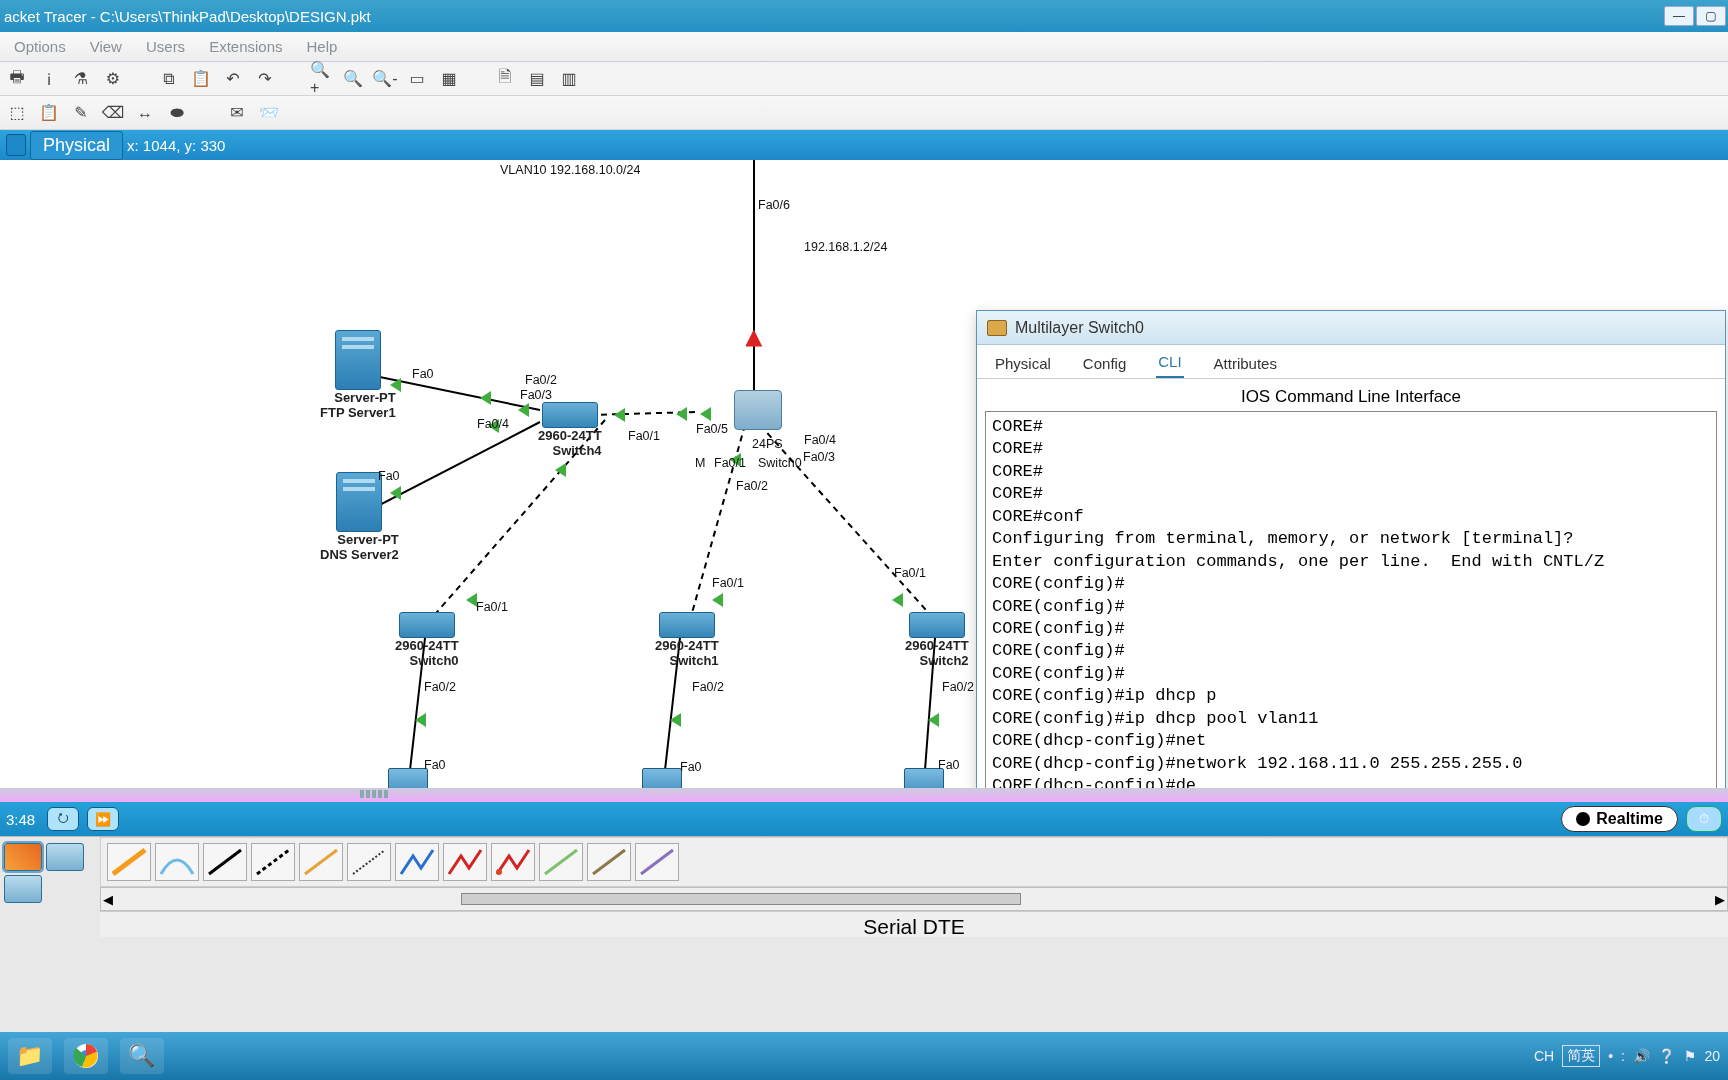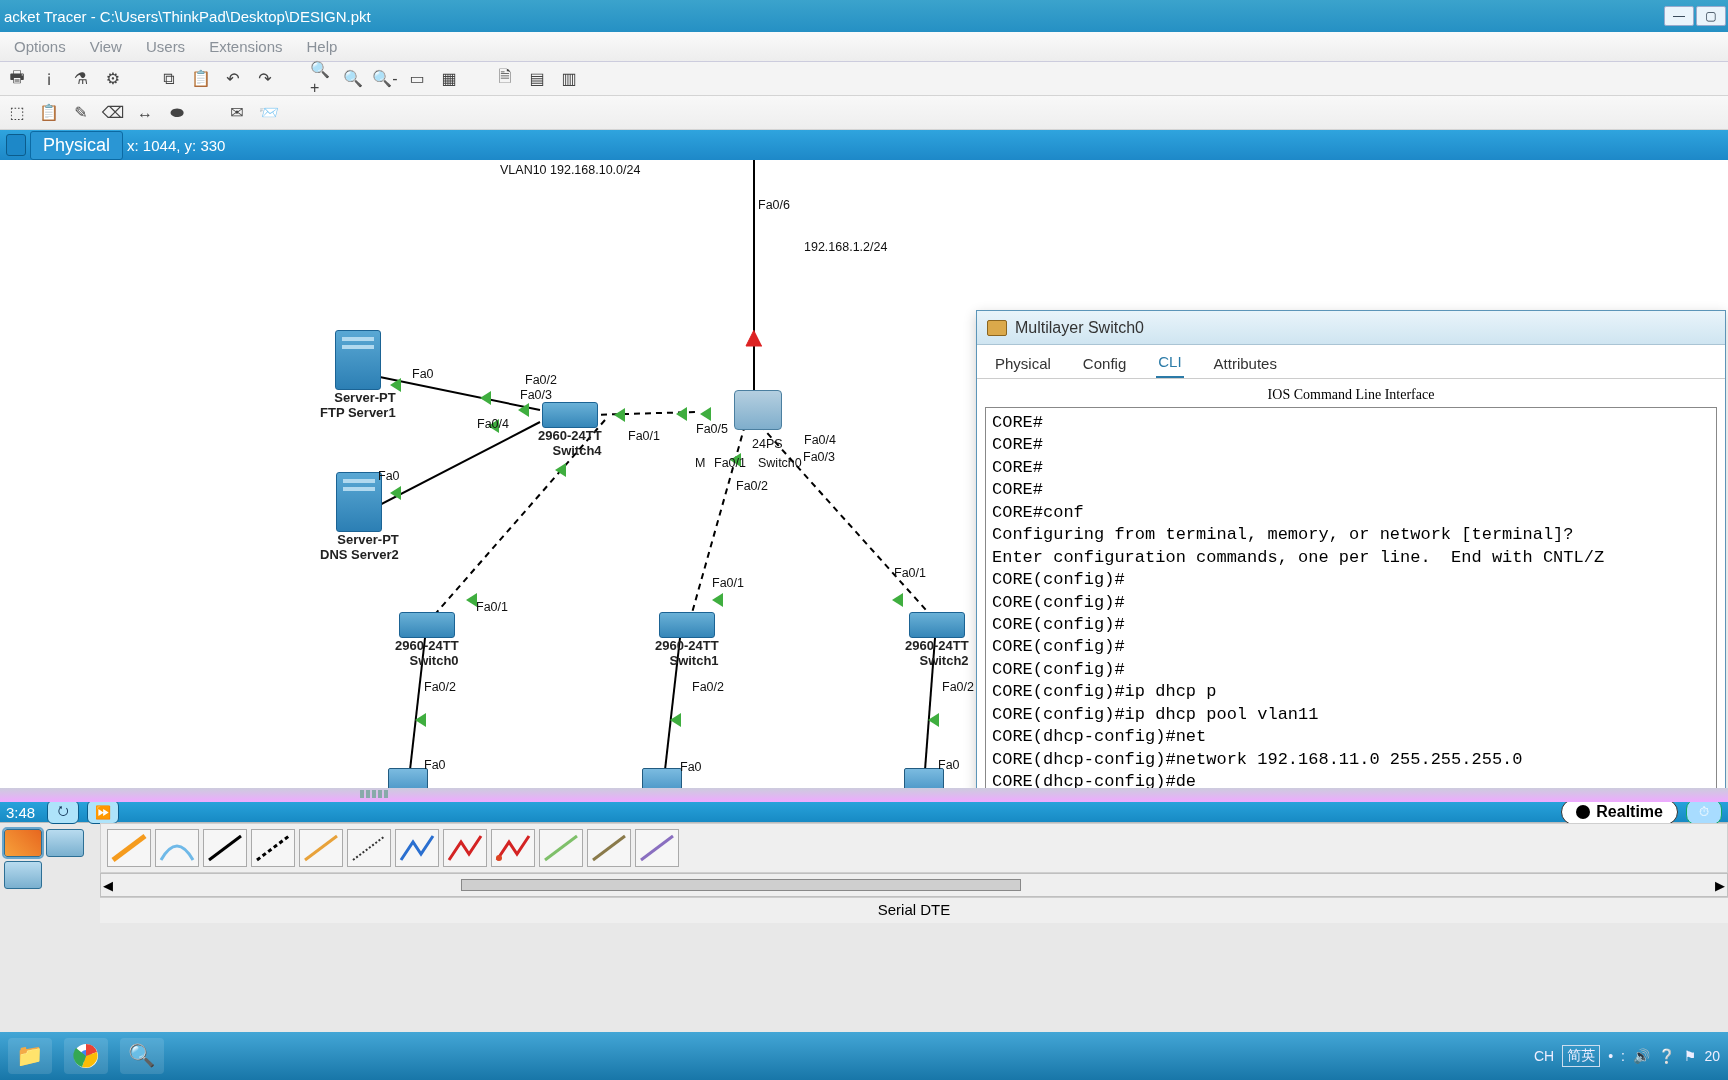--- a/index.html
+++ b/index.html
@@ -85,21 +85,21 @@
 .lbl { white-space: nowrap; }
 .iface-lbl{ position:absolute; font-size:12.5px; color:#111; white-space:nowrap;}
 
 svg.topo { position:absolute; top:0; left:0; width:100%; height:100%; pointer-events:none;}
 
 .hsplit { height: 14px; background: linear-gradient(180deg,#ccd,#eaf); position:relative;}
 .hsplit .grip { position:absolute; left:360px; top:2px; width:80px; height:8px; display:flex; gap:2px;}
 .hsplit .grip span{ width:4px; background:#8aa;}
 
 .sim-bar{
-  height: 20px;
+  height: 34px;
   background: linear-gradient(180deg,#28a2db 0%, #178ac4 100%);
   display:flex; align-items:center; color:#fff; padding:0 6px; gap:8px;
 }
 .sim-time { font-size:15px; margin-right:4px;}
 .sim-btn{ width:32px; height:24px; border-radius:6px; background:#aee3fa; border:1px solid #0b5c8c; display:inline-flex; align-items:center; justify-content:center; color:#135;}
 .sim-spacer { flex:1;}
 .realtime-pill{
   background:#fff; color:#000; border:1px solid #333; border-radius:14px;
   padding:3px 14px; font-weight:700; font-size:16px; display:flex; align-items:center; gap:6px;
 }
@@ -108,21 +108,21 @@
 .bottom-area{ height: 142px; background: #e8e8e8; display:flex; border-top:1px solid #bbb;}
 .palette { width: 100px; padding:6px 4px; display:flex; flex-wrap:wrap; gap:4px; align-content:flex-start;}
 .pal-dev{ width:38px; height:28px; background:linear-gradient(180deg,#b8dbef,#7ab0cf); border:1px solid #2d6f95; border-radius:3px;}
 .pal-dev.sel{ outline:2px solid #69a6cc;}
 .cable-row{ flex:1; display:flex; flex-direction:column;}
 .cables{ height:50px; display:flex; align-items:center; gap:4px; padding:4px 6px; background:#efefef; border:1px solid #cfcfcf;}
 .cable{ width:44px; height:38px; border:1px solid #aaa; background:#f6f6f6; display:flex; align-items:center; justify-content:center;}
 .cable svg{ width:40px; height:32px;}
 .scroll-strip{ height:24px; background:#efefef; border:1px solid #bfbfbf; display:flex; align-items:center;}
 .scroll-handle{ width:560px; height:12px; background:#cfcfcf; border:1px solid #888; margin:auto;}
-.status-strip{ height:26px; text-align:center; font-size:15px; padding-top:3px; background:#efefef; border-top:1px solid #ccc;}
+.status-strip{ height:26px; text-align:center; font-size:21px; padding-top:3px; background:#efefef; border-top:1px solid #ccc;}
 
 
 .cli-window{
   position:absolute;
   left: 976px; top: 150px;
   width: 750px; height: 640px;
   background: #fff;
   border: 1px solid #5c95b8;
   box-shadow: 0 4px 12px rgba(0,0,0,0.2);
   display:flex; flex-direction:column;
@@ -131,21 +131,21 @@
   height: 34px;
   background: linear-gradient(180deg,#e9f4fa,#cfe5f1);
   border-bottom:1px solid #aac4d4;
   display:flex; align-items:center; padding:0 10px; gap:8px;
   font-size:16px; color:#333;
 }
 .cli-title .swicon{ width:20px; height:16px; background:#dba94b; border:1px solid #8b6520; border-radius:2px;}
 .cli-tabs{ height:34px; display:flex; align-items:flex-end; padding:0 16px; gap:28px; border-bottom:1px solid #ccc;}
 .cli-tabs span{ padding:6px 2px; font-size:15px; color:#333;}
 .cli-tabs span.active{ color:#2a7aa7; border-bottom:2px solid #2a7aa7;}
-.cli-head{ text-align:center; font-size:14px; padding:8px 0 4px;font-family:Liberation Serif, serif;}
+.cli-head{ text-align:center; font-size:17px; padding:8px 0 4px;}
 .cli-body{
   flex:1; margin:0 8px 8px 8px; border:1px solid #888; background:#fff;
   font-family: "Courier New", monospace; font-size:17px; line-height:1.32;
   padding:4px 6px; overflow:hidden; white-space:pre; color:#000;
 }
 
 
 .taskbar{
   position:absolute; bottom:0; left:0; right:0; height:48px;
   background:linear-gradient(180deg,#43a6d6 0%, #1876a8 100%);

